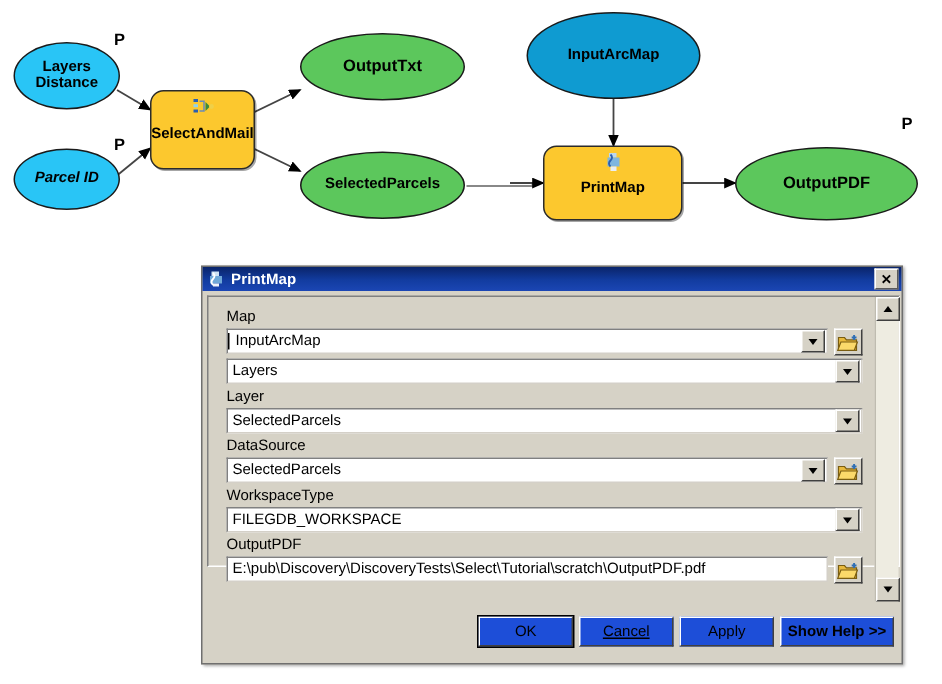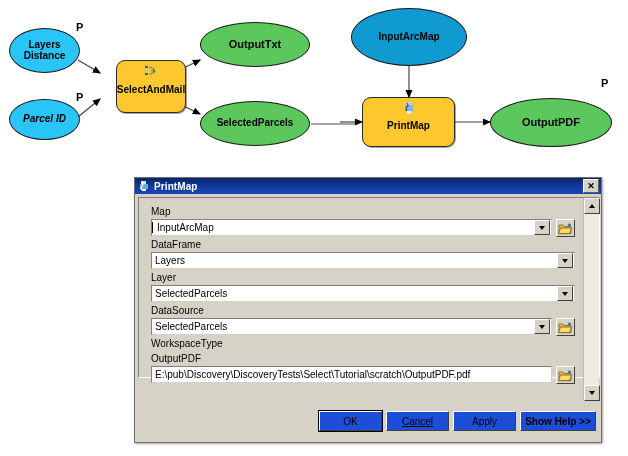--- a/index.html
+++ b/index.html
@@ -166,21 +166,21 @@
 
   <div class="node ellipse cyan" style="left:9px;top:28px;width:71px;height:45px;font-size:10px;flex-direction:column;">
     <span>Layers</span>
     <span>Distance</span>
   </div>
 
   <div class="node ellipse cyan" style="left:9px;top:99px;width:71px;height:41px;font-size:10px;font-style:italic;">
     <span>Parcel ID</span>
   </div>
 
-  <div class="node proc" style="left:116px;top:60px;width:70px;height:53px;font-size:10px;">
+  <div class="node proc" style="left:100px;top:60px;width:70px;height:53px;font-size:10px;">
     <span style="margin-top:8px;">SelectAndMail</span>
     <svg class="tool-icon" style="left:27px;top:4px;" viewBox="0 0 16 14">
       <rect x="1" y="1" width="3" height="2" fill="#2a5fb0"></rect>
       <rect x="1" y="4.5" width="3" height="2" fill="#8fd3ef"></rect>
       <rect x="1" y="8" width="3" height="2" fill="#2a5fb0"></rect>
       <path d="M5,2.5 L8,2.5 L8,9 L5,9" stroke="#6a8ab8" fill="none" stroke-width="1"></path>
       <path d="M9,3 l3,3 l-3,3 z" fill="#3d8a3d"></path>
       <circle cx="13" cy="6" r="1.6" fill="#f0d048"></circle>
     </svg>
   </div>
@@ -245,21 +245,20 @@
               <svg width="15" height="13" viewBox="0 0 15 13">
                 <path d="M1,3 h4 l1.3,1.6 h6.7 v7 h-12 z" fill="#e8b93c" stroke="#7a5d11" stroke-width="0.8"></path>
                 <path d="M2.6,6 h11 l-2.1,5.6 h-11 z" fill="#fbd96a" stroke="#7a5d11" stroke-width="0.8"></path>
                 <path d="M11.4,1.4 v3.2 M9.8,3 h3.2" stroke="#2f6fb5" stroke-width="1.3"></path>
               </svg>
             </div>
           </div>
         </div>
 
         <div class="field">
-          <div class="flabel">DataFrame</div>
           <div class="frow">
             <div class="ctrl">
               <span class="val">Layers</span>
               <span class="ddbtn">
                   <i></i>
                 </span>
             </div>
           </div>
         </div>
 
@@ -289,20 +288,28 @@
                 <path d="M1,3 h4 l1.3,1.6 h6.7 v7 h-12 z" fill="#e8b93c" stroke="#7a5d11" stroke-width="0.8"></path>
                 <path d="M2.6,6 h11 l-2.1,5.6 h-11 z" fill="#fbd96a" stroke="#7a5d11" stroke-width="0.8"></path>
                 <path d="M11.4,1.4 v3.2 M9.8,3 h3.2" stroke="#2f6fb5" stroke-width="1.3"></path>
               </svg>
             </div>
           </div>
         </div>
 
         <div class="field">
           <div class="flabel">WorkspaceType</div>
+          <div class="frow">
+            <div class="ctrl">
+              <span class="val">FILEGDB_WORKSPACE</span>
+              <span class="ddbtn">
+                  <i></i>
+                </span>
+            </div>
+          </div>
         </div>
 
         <div class="field">
           <div class="flabel">OutputPDF</div>
           <div class="frow">
             <div class="ctrl">
               <span class="val">E:\pub\Discovery\DiscoveryTests\Select\Tutorial\scratch\OutputPDF.pdf</span>
             </div>
             <div class="browse">
               <svg width="15" height="13" viewBox="0 0 15 13">

